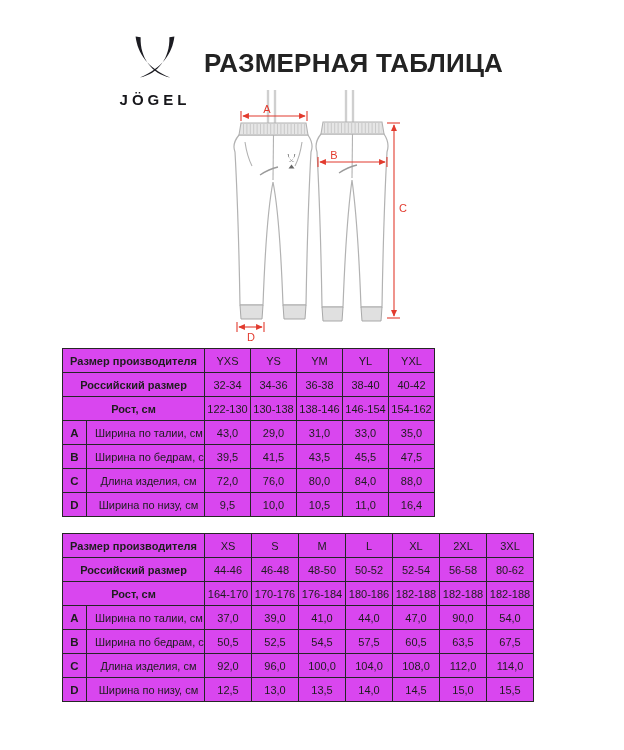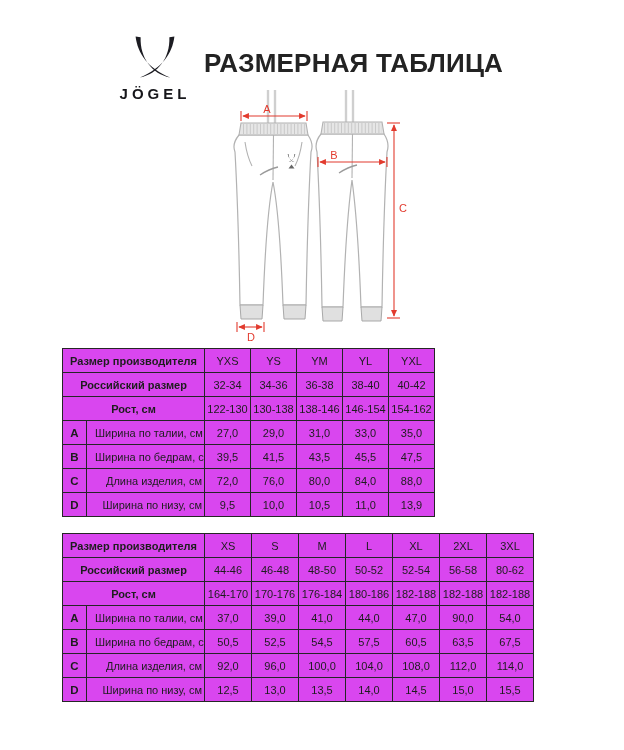--- a/index.html
+++ b/index.html
@@ -7,21 +7,21 @@
     width:624px;height:750px;background:#ffffff;
     font-family:"Liberation Sans", sans-serif;color:#1d1d1d;
     position:relative;overflow:hidden;
   }
   .stage{position:absolute;inset:0;}
 
   
   .logo{position:absolute;left:113px;top:35px;width:84px;text-align:center;}
   .logo svg{display:block;margin:0 auto;}
   .wordmark{
-    margin-top:4px;font-size:15px;font-weight:bold;letter-spacing:4px;
+    margin-top:10px;font-size:15px;font-weight:bold;letter-spacing:4px;
     color:#16161a;white-space:nowrap;
   }
 
   
   .title{
     position:absolute;left:200px;top:46px;margin:4px;
     font-size:26px;line-height:1;font-weight:bold;letter-spacing:0.2px;color:#232323;
     white-space:nowrap;
   }
 
@@ -39,21 +39,21 @@
   col.c-label{width:118px;}
   #table1 col.c-data{width:46px;}
   #table2 col.c-data{width:47px;}
   th,td{
     border:1px solid #262626;height:23px;padding:0 2px;
     font-size:11px;font-weight:normal;text-align:center;
     white-space:nowrap;overflow:hidden;
   }
   th.hlabel{font-weight:bold;}
   th.letter{font-weight:bold;font-size:11.5px;}
-  th.mlabel{text-align:right;padding-left:8px;font-weight:normal;}
+  th.mlabel{text-align:center;padding-left:8px;font-weight:normal;}
 </style>
 </head>
 <body>
 
 <div class="stage">
 
   <div class="logo">
     <svg width="46" height="46" viewBox="0 0 64 60" aria-hidden="true">
       <path d="M5,0 C8,24 22,44 53,57 C28,52 11,30 12,1 Z" fill="#1c1c22"></path>
       <path d="M59,0 C56,24 42,44 11,57 C36,52 53,30 52,1 Z" fill="#1c1c22"></path>
@@ -165,21 +165,21 @@
           <th class="hlabel" colspan="2">Рост, см</th>
           <td class="val">122-130</td>
           <td class="val">130-138</td>
           <td class="val">138-146</td>
           <td class="val">146-154</td>
           <td class="val">154-162</td>
         </tr>
         <tr>
           <th class="letter">A</th>
           <th class="mlabel">Ширина по талии, см</th>
-          <td class="val">27,0</td>
+          <td class="val">43,0</td>
           <td class="val">29,0</td>
           <td class="val">31,0</td>
           <td class="val">33,0</td>
           <td class="val">35,0</td>
         </tr>
         <tr>
           <th class="letter">B</th>
           <th class="mlabel">Ширина по бедрам, см</th>
           <td class="val">39,5</td>
           <td class="val">41,5</td>
@@ -196,21 +196,21 @@
           <td class="val">84,0</td>
           <td class="val">88,0</td>
         </tr>
         <tr>
           <th class="letter">D</th>
           <th class="mlabel">Ширина по низу, см</th>
           <td class="val">9,5</td>
           <td class="val">10,0</td>
           <td class="val">10,5</td>
           <td class="val">11,0</td>
-          <td class="val">13,9</td>
+          <td class="val">16,4</td>
         </tr>
       </tbody>
   </table>
 
   <table id="table2">
     <colgroup>
       <col class="c-letter">
         <col class="c-label">
       <col class="c-data">
         <col class="c-data">

